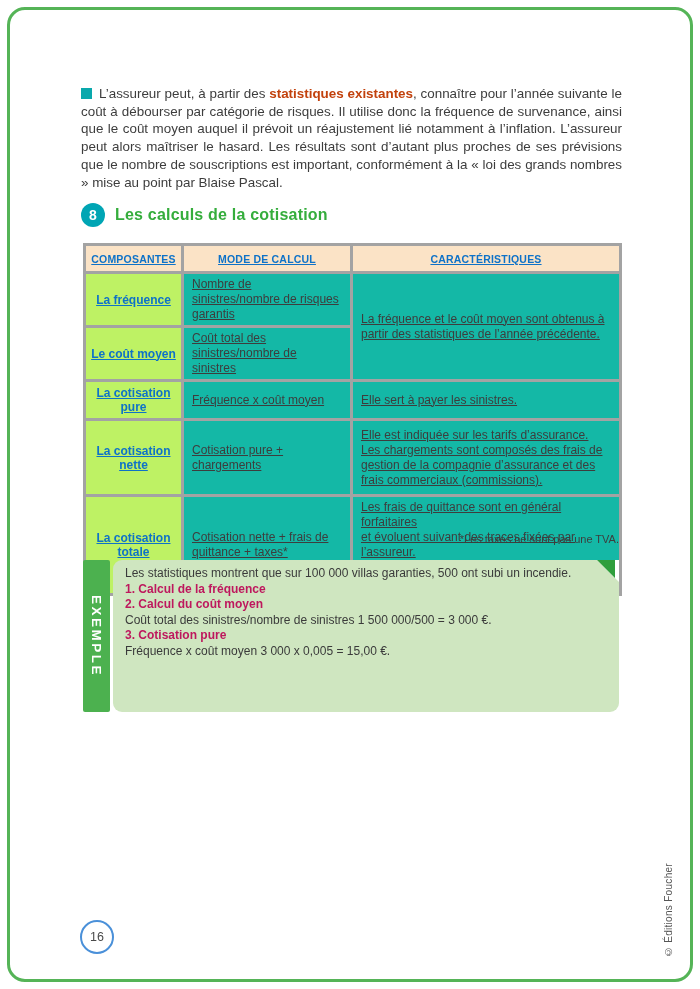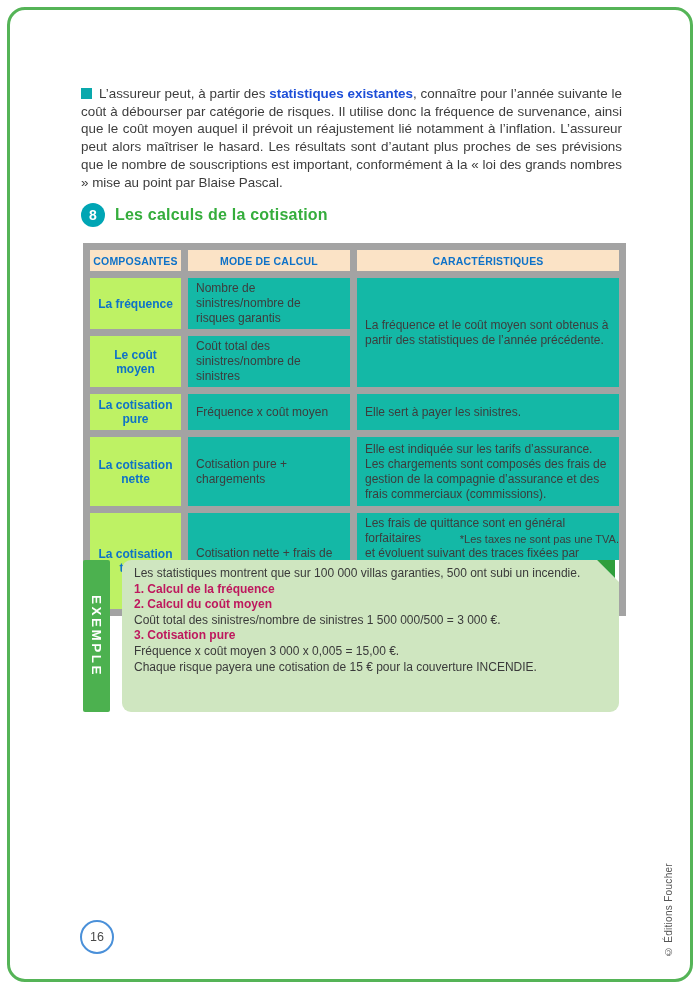--- a/index.html
+++ b/index.html
@@ -18,38 +18,38 @@
   }
   
   .intro {
     position:absolute; left:81px; top:85px; width:541px;
     font-size:13.4px; line-height:17.7px; text-align:justify; color:#3d3d3d;
   }
   .bullet-sq {
     display:inline-block; width:11px; height:11px; background:#0aa8ac;
     margin-right:7px; transform:translateY(1px);
   }
-  .intro b { color:#1d4ed8; }
+  .intro b { color:#c2410c; }
   
   .section-heading {
     position:absolute; left:81px; top:203px;
     display:flex; align-items:center; gap:10px;
   }
   .section-badge {
     width:24px; height:24px; border-radius:50%; background:#00a5b4;
     color:#fff; font-weight:bold; font-size:14px;
     display:flex; align-items:center; justify-content:center;
   }
   .section-title { font-size:16px; font-weight:bold; color:#35ad3c; letter-spacing:0.2px; }
   
   table.cotisation {
     position:absolute; left:83px; top:243px; width:536px;
     border-collapse:collapse; table-layout:fixed;
   }
-  table.cotisation th, table.cotisation td { border:7px solid #a3a3a3; }
+  table.cotisation th, table.cotisation td { border:3px solid #a3a3a3;text-decoration:underline; }
   table.cotisation th {
     background:#fbe3c6; color:#0e72c8; font-size:10.5px; font-weight:bold;
     height:28px; text-align:center; letter-spacing:0.2px;
   }
   td.c1 {
     background:#bef264; color:#0e72c8; font-weight:bold; font-size:12px;
     text-align:center; vertical-align:middle; padding:4px;
   }
   td.c2, td.c3 {
     background:#14b8a6; font-size:12px; line-height:15px; color:#3d3d3d;
@@ -73,21 +73,21 @@
   }
   .example-bar {
     width:27px; background:#4cb14f; border-radius:2px;
     display:flex; align-items:center; justify-content:center; flex:0 0 27px;
   }
   .example-bar span {
     writing-mode:vertical-rl;
     color:#fff; font-weight:bold; font-size:13.5px; letter-spacing:2.5px;
   }
   .example-box {
-    margin-left:12px; flex:1; background:#cfe6c0;
+    margin-left:3px; flex:1; background:#cfe6c0;
     border-radius:9px; border-top-right-radius:0;
     padding:6px 12px 5px 12px;
     font-size:12px; line-height:15.6px; color:#3a3a3a;
     position:relative; overflow:hidden;
   }
   .example-box .bold { font-weight:bold; color:#be185d; }
   .example-fold { position:absolute; top:0; right:0; width:22px; height:22px; }
   
   .page-number {
     position:absolute; left:80px; top:920px; width:34px; height:34px;
@@ -167,18 +167,17 @@
     <svg class="example-fold" width="22" height="22" viewBox="0 0 22 22">
       <polygon points="0,0 22,0 22,22" fill="#ffffff"></polygon>
       <polygon points="0,0 18,0 18,18" fill="#2f9e3c"></polygon>
     </svg>
     <div>Les statistiques montrent que sur 100 000 villas garanties, 500 ont subi un incendie.</div>
     <div class="bold">1. Calcul de la fréquence</div>
     <div class="bold">2. Calcul du coût moyen</div>
     <div>Coût total des sinistres/nombre de sinistres 1 500 000/500 = 3 000 €.</div>
     <div class="bold">3. Cotisation pure</div>
     <div>Fréquence x coût moyen 3 000 x 0,005 = 15,00 €.</div>
-    <div>Chaque risque payera une cotisation de 15 € pour la couverture INCENDIE.</div>
   </div>
 </div>
 
 <div class="page-number">16</div>
 <div class="copyright">© Éditions Foucher</div>
 
 </body></html>

